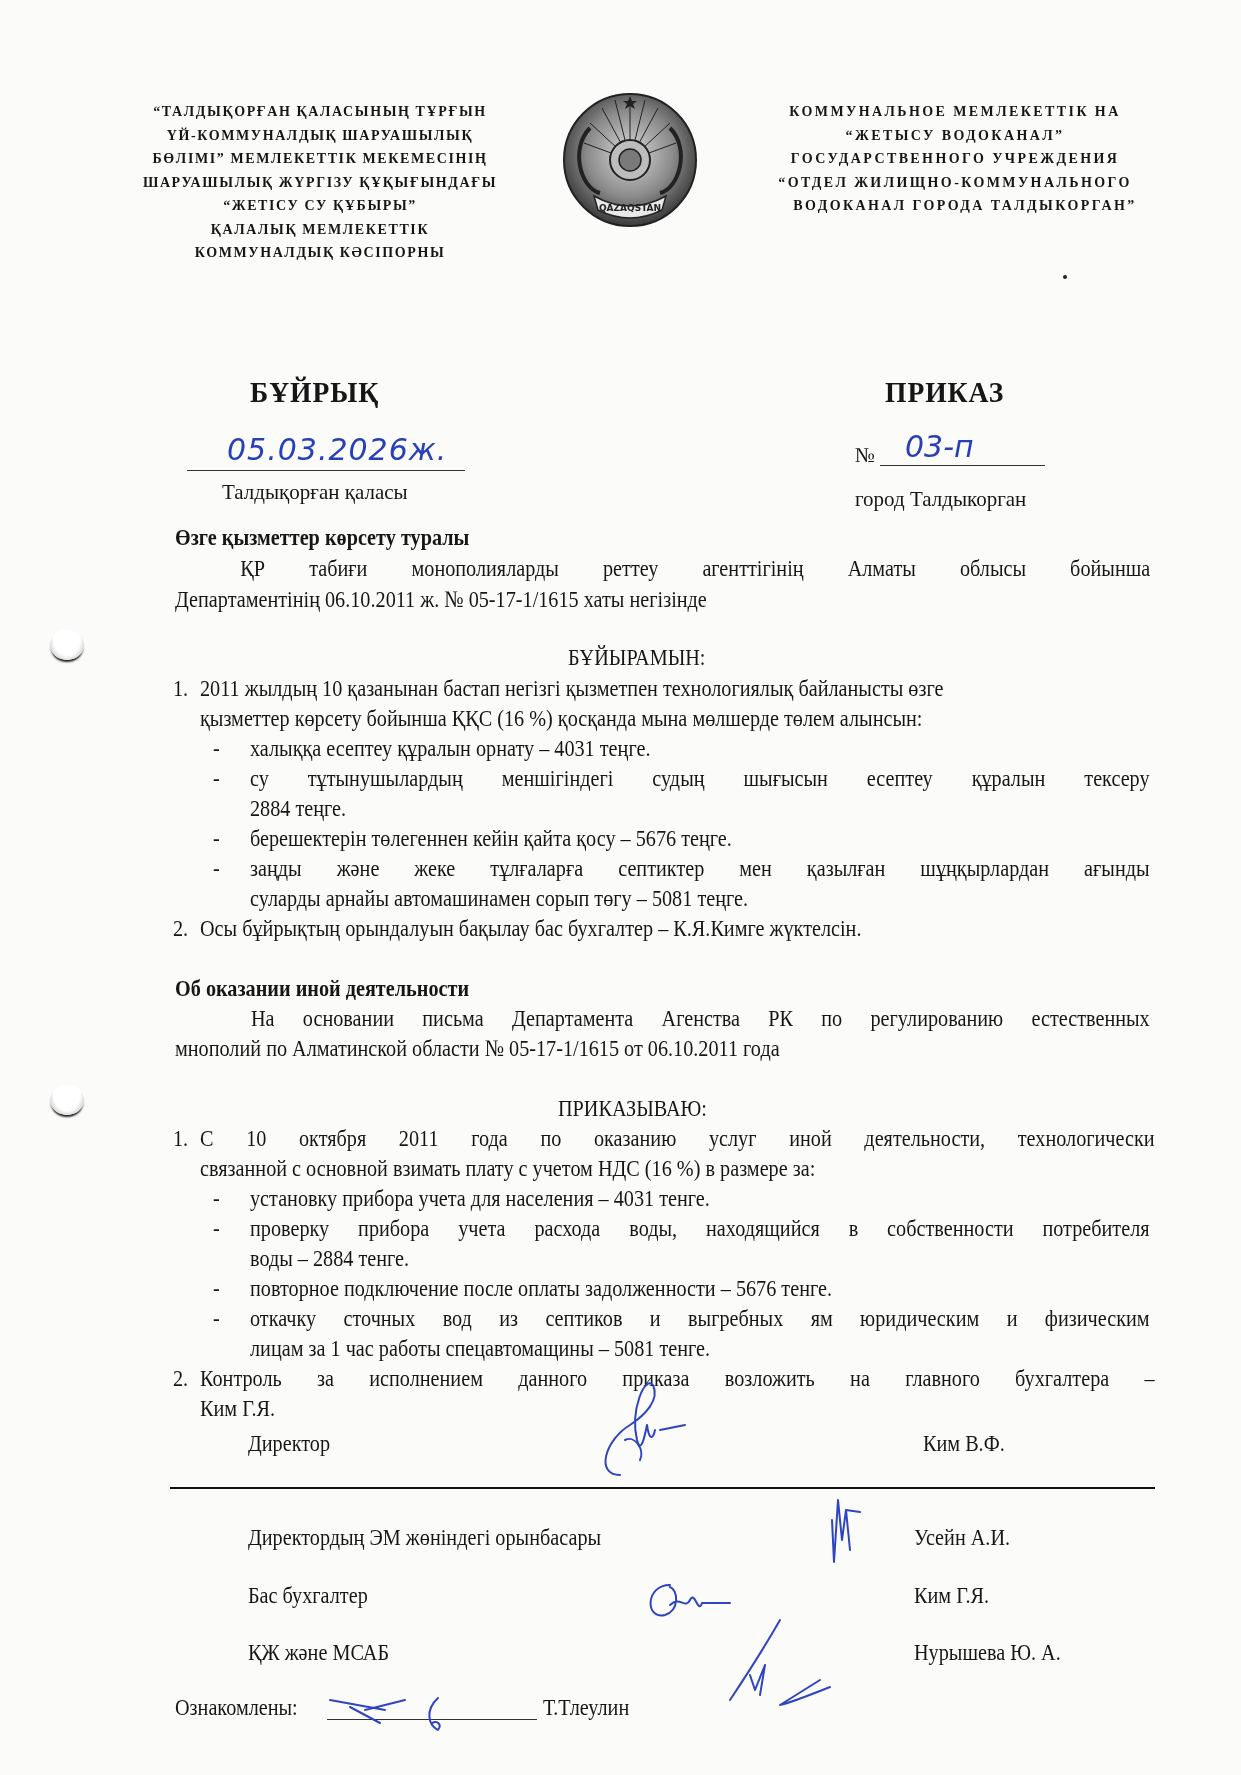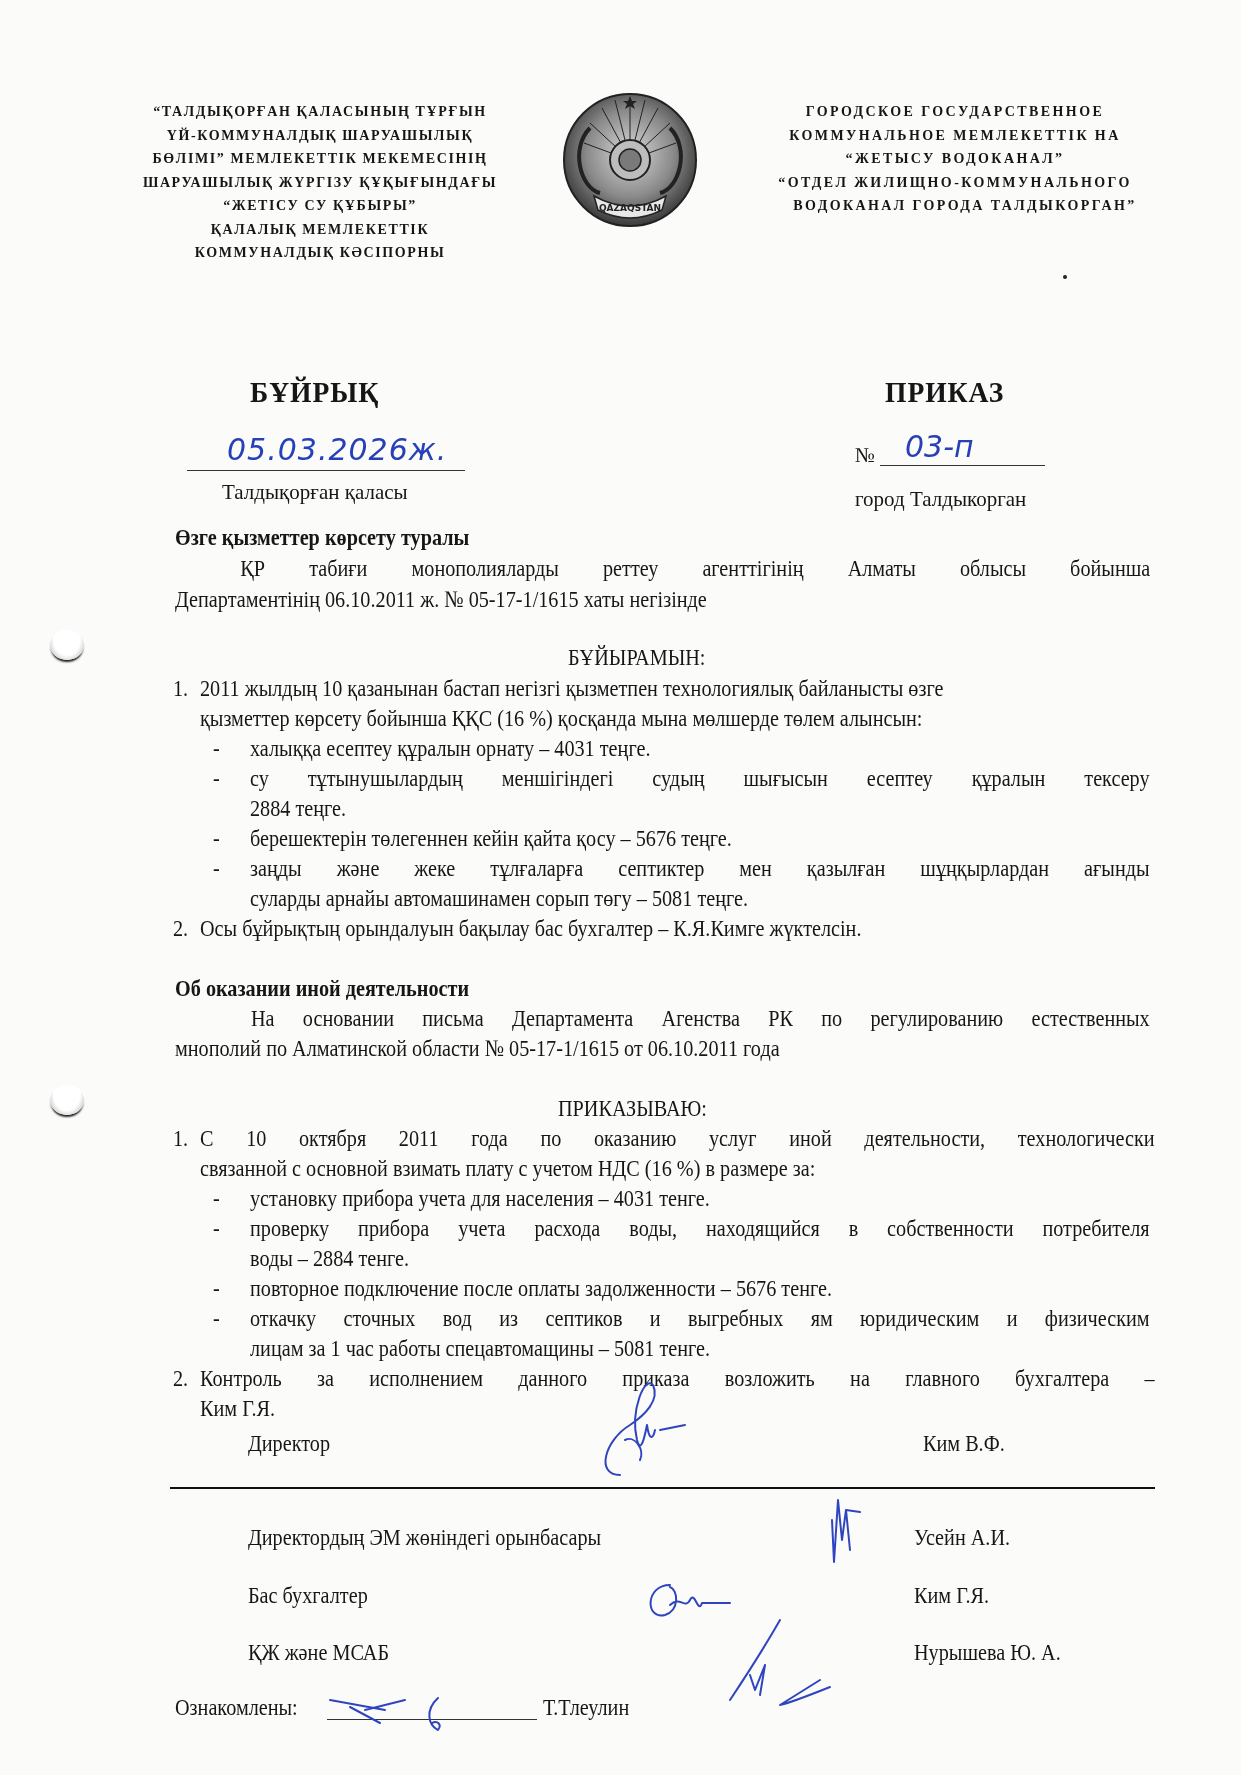--- a/index.html
+++ b/index.html
@@ -76,23 +76,23 @@
     <circle cx="70" cy="72" r="11" fill="#7a7a7a" stroke="#222" stroke-width="1.5"></circle>
     <path d="M30 40 C 10 60, 20 100, 40 105" stroke="#222" stroke-width="4" fill="none"></path>
     <path d="M110 40 C 130 60, 120 100, 100 105" stroke="#222" stroke-width="4" fill="none"></path>
     <polygon points="70,8 72,13 77,13 73,16 75,21 70,18 65,21 67,16 63,13 68,13" fill="#222"></polygon>
     <path d="M34 108 Q70 128 106 108 L102 122 Q70 138 38 122 Z" fill="#e8e8e8" stroke="#222" stroke-width="1.5"></path>
     <text x="70" y="123" font-size="9" text-anchor="middle" font-family="DejaVu Sans, sans-serif" font-weight="bold" fill="#222">QAZAQSTAN</text>
   </svg>
 </div>
 
 <div class="abs hdr hdr-right">
-  <div>ГОРОДСКОЕ ГОСУДАРСТВЕННОЕ</div>
   <div>КОММУНАЛЬНОЕ МЕМЛЕКЕТТІК НА</div>
   <div>“ЖЕТЫСУ ВОДОКАНАЛ”</div>
+  <div>ГОСУДАРСТВЕННОГО УЧРЕЖДЕНИЯ</div>
   <div>“ОТДЕЛ ЖИЛИЩНО-КОММУНАЛЬНОГО</div>
   <div style="padding-left:20px;">ВОДОКАНАЛ ГОРОДА ТАЛДЫКОРГАН”</div>
 </div>
 <div class="abs dot" style="left:1063px; top:275px;"></div>
 
 <div class="abs order-title" style="left:250px; top:375px;">БҰЙРЫҚ</div>
 <div class="abs order-title" style="left:885px; top:375px;">ПРИКАЗ</div>
 
 <div class="abs uline" style="left:187px; top:440px; width:278px; height:30px;">
   <span class="abs hand" style="left:40px; top:-8px; font-size:30px; letter-spacing:1px;">05.03.2026ж.</span>

